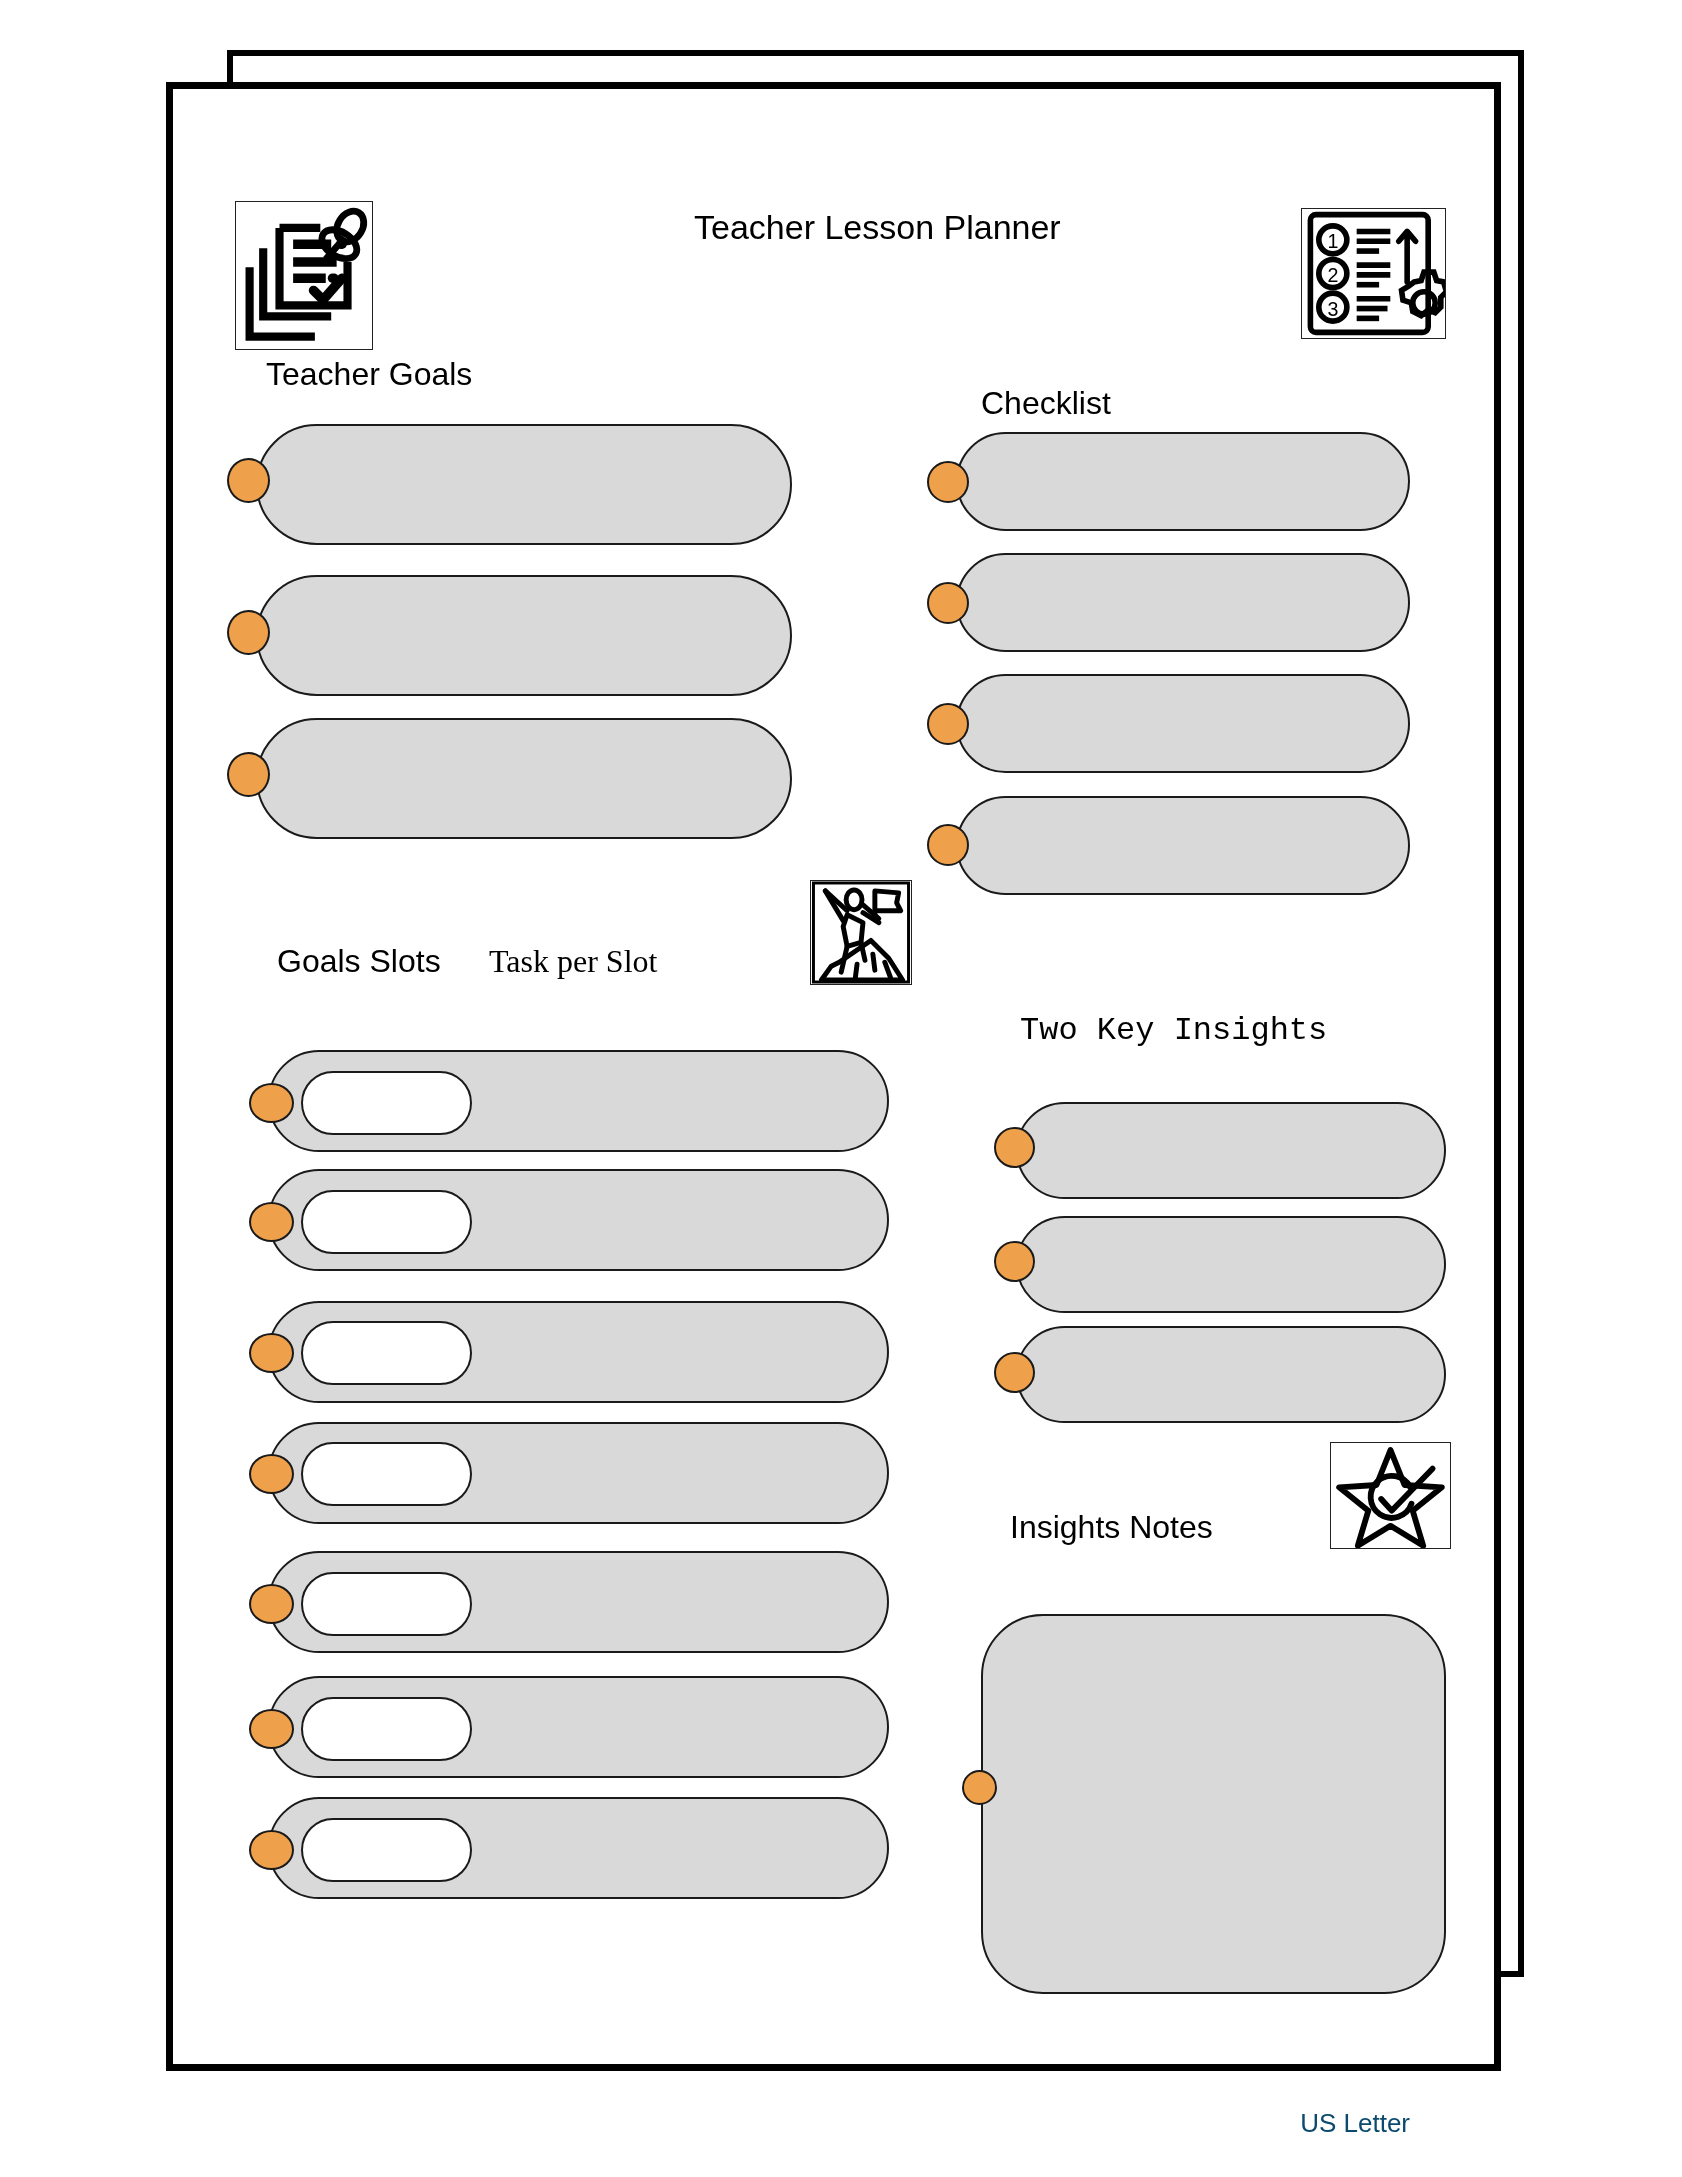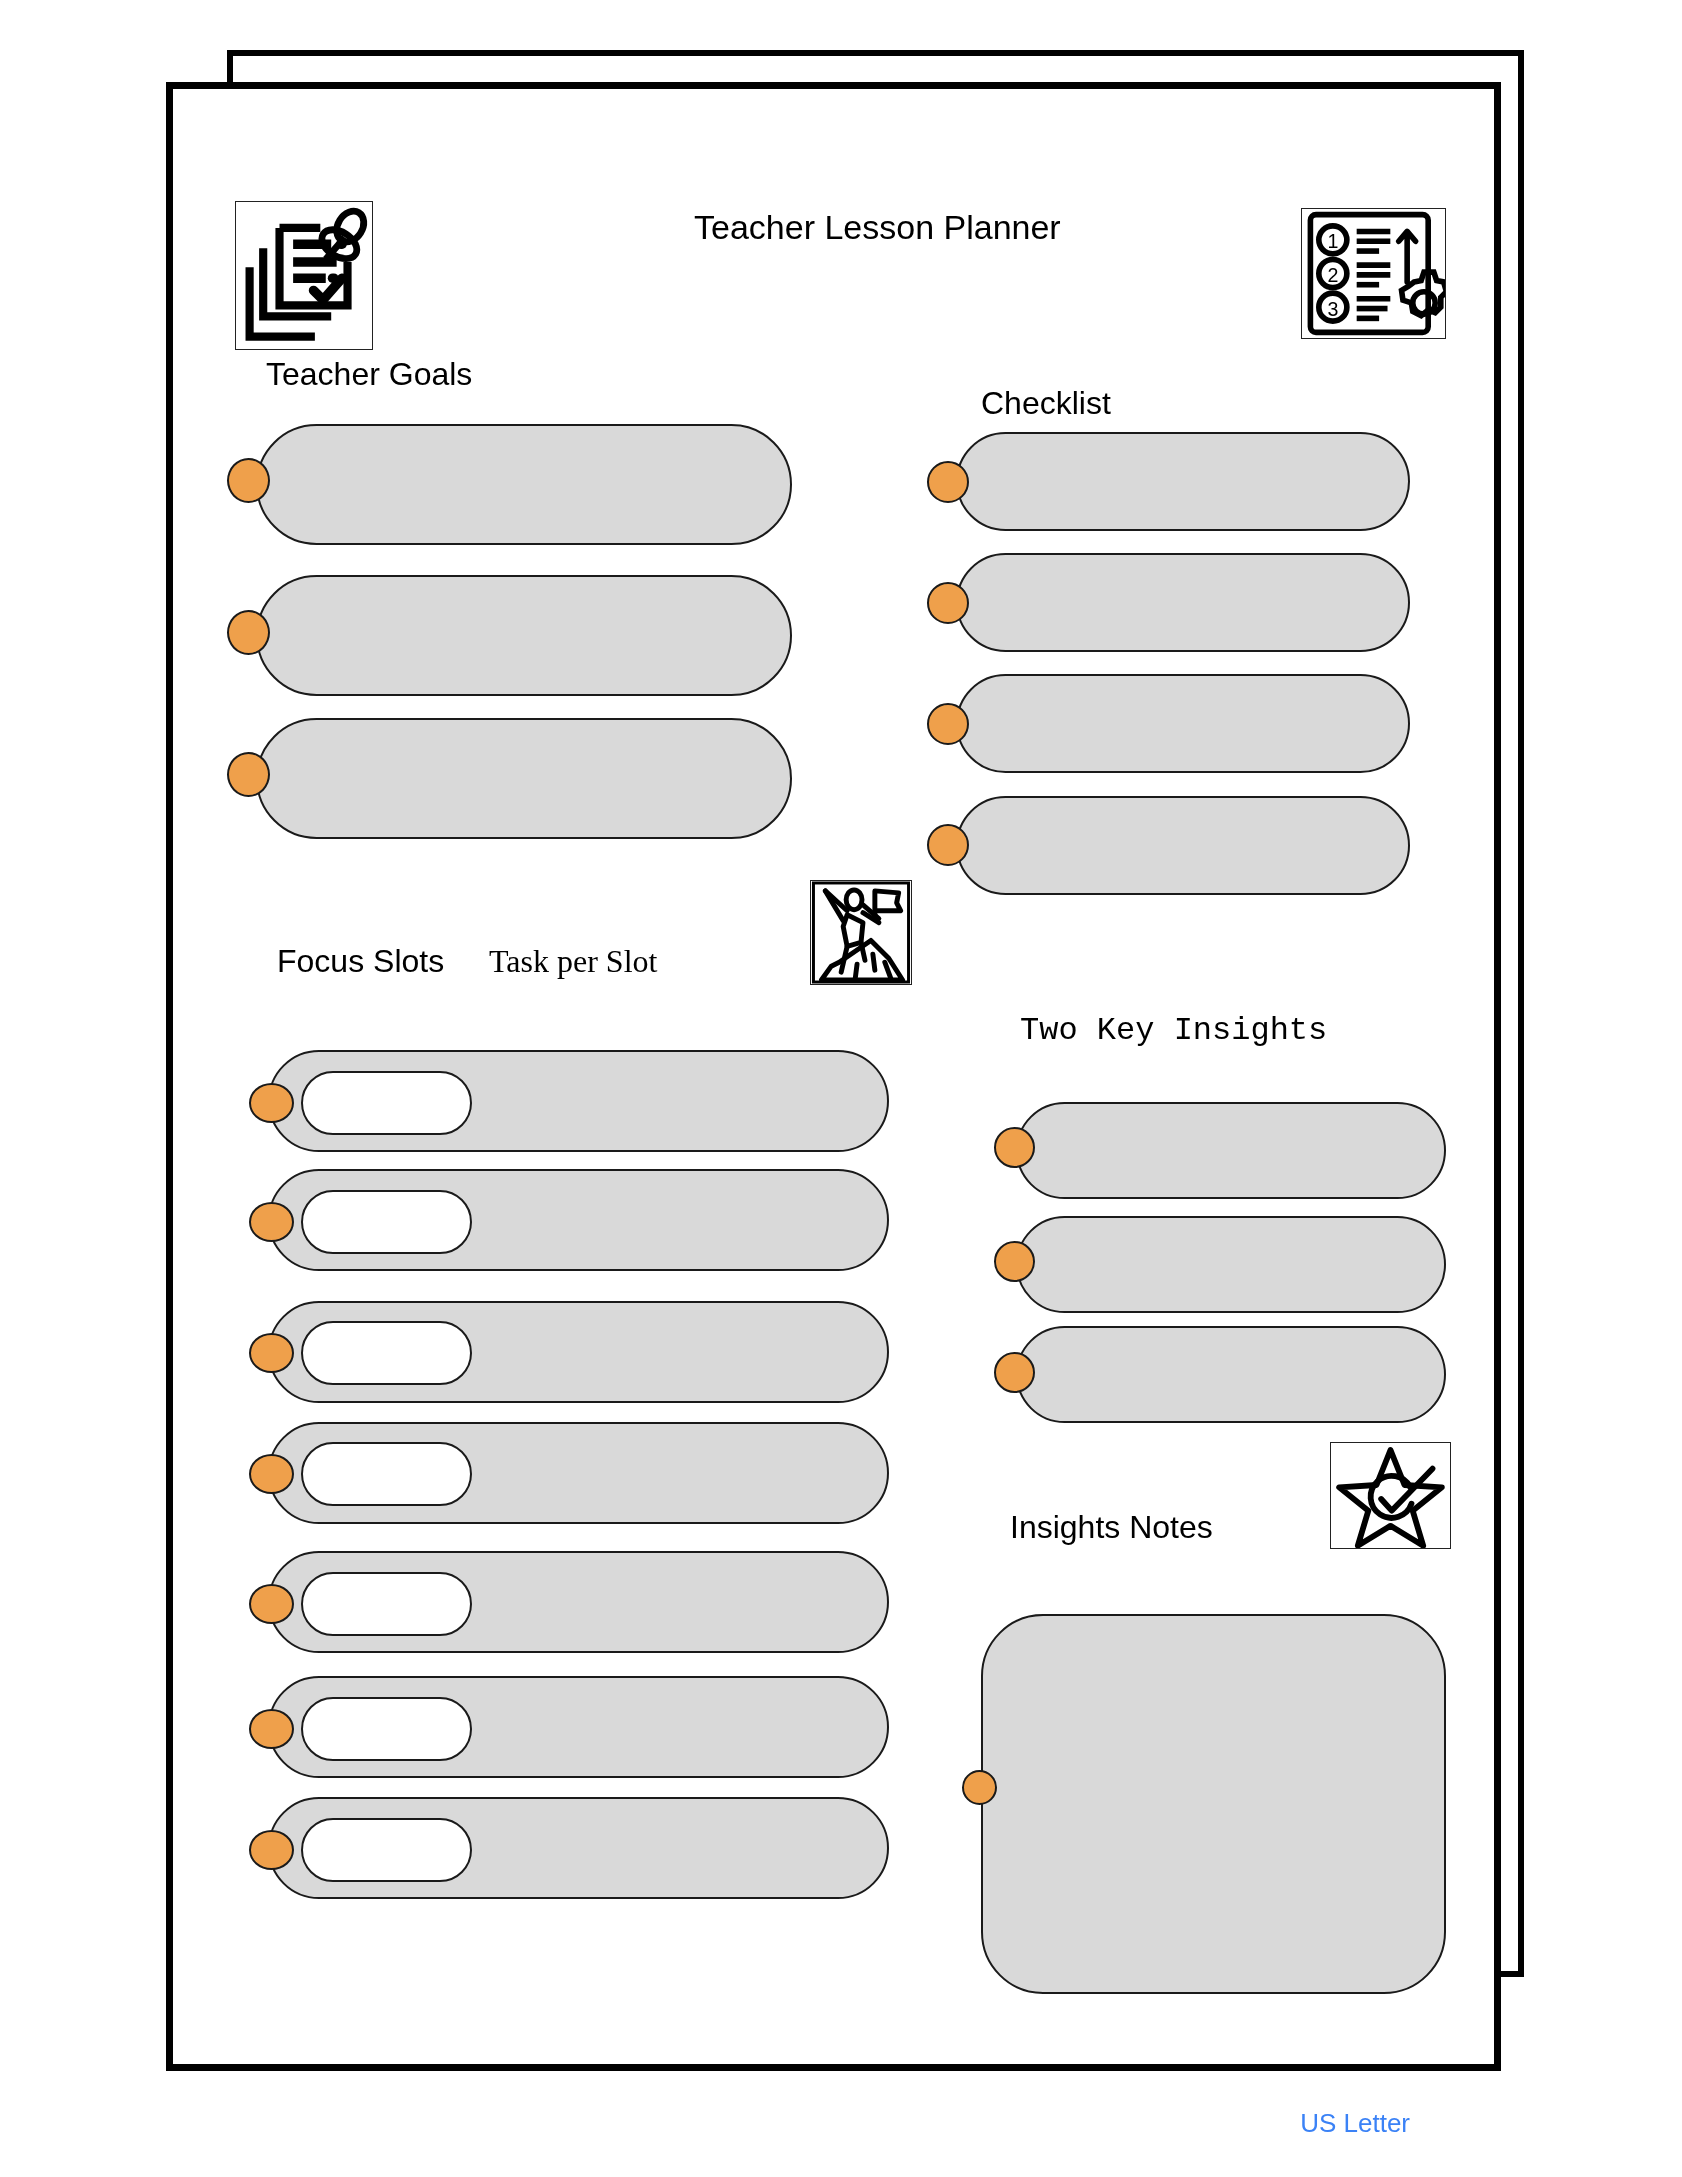--- a/index.html
+++ b/index.html
@@ -58,21 +58,21 @@
     top: 208px;
     font-size: 34px;
     color: #000;
     white-space: nowrap;
   }
   #paper-size-note {
     position: absolute;
     right: 29px;
     top: 2108px;
     font-size: 26px;
-    color: #3b82f6;
+    color: #0c4a6e;
     white-space: nowrap;
   }
 
   
   .icon-box {
     position: absolute;
     border: 1.7px solid #222;
     background: #ffffff;
     box-sizing: border-box;
   }
@@ -194,21 +194,21 @@
 
   <div class="pill" style="left:956px; top:553px; width:454px; height:99px; border-radius:52px;"></div>
   <div class="dot" style="left:927px; top:582px; width:42px; height:42px;"></div>
 
   <div class="pill" style="left:956px; top:674px; width:454px; height:99px; border-radius:52px;"></div>
   <div class="dot" style="left:927px; top:703px; width:42px; height:42px;"></div>
 
   <div class="pill" style="left:956px; top:796px; width:454px; height:99px; border-radius:52px;"></div>
   <div class="dot" style="left:927px; top:824px; width:42px; height:42px;"></div>
 
-  <div class="label" style="left:277px; top:943px;">Focus Slots</div>
+  <div class="label" style="left:277px; top:943px;">Goals Slots</div>
   <div class="label" style="left:489px; top:943px;font-family:Liberation Serif, serif;">Task per Slot</div>
 
   <div class="icon-box" style="left:810px; top:880px; width:102px; height:105px;">
     <svg viewBox="0 0 100 104">
       <g fill="none" stroke="#000" stroke-width="5" stroke-linejoin="round" stroke-linecap="round">
         <ellipse cx="43" cy="19" rx="8" ry="10"></ellipse>
         <path d="M14 10 L36 30"></path>
         <path d="M14 10 L32 40"></path>
         <path d="M52 24 L68 38"></path>
         <path d="M52 32 L68 42"></path>

